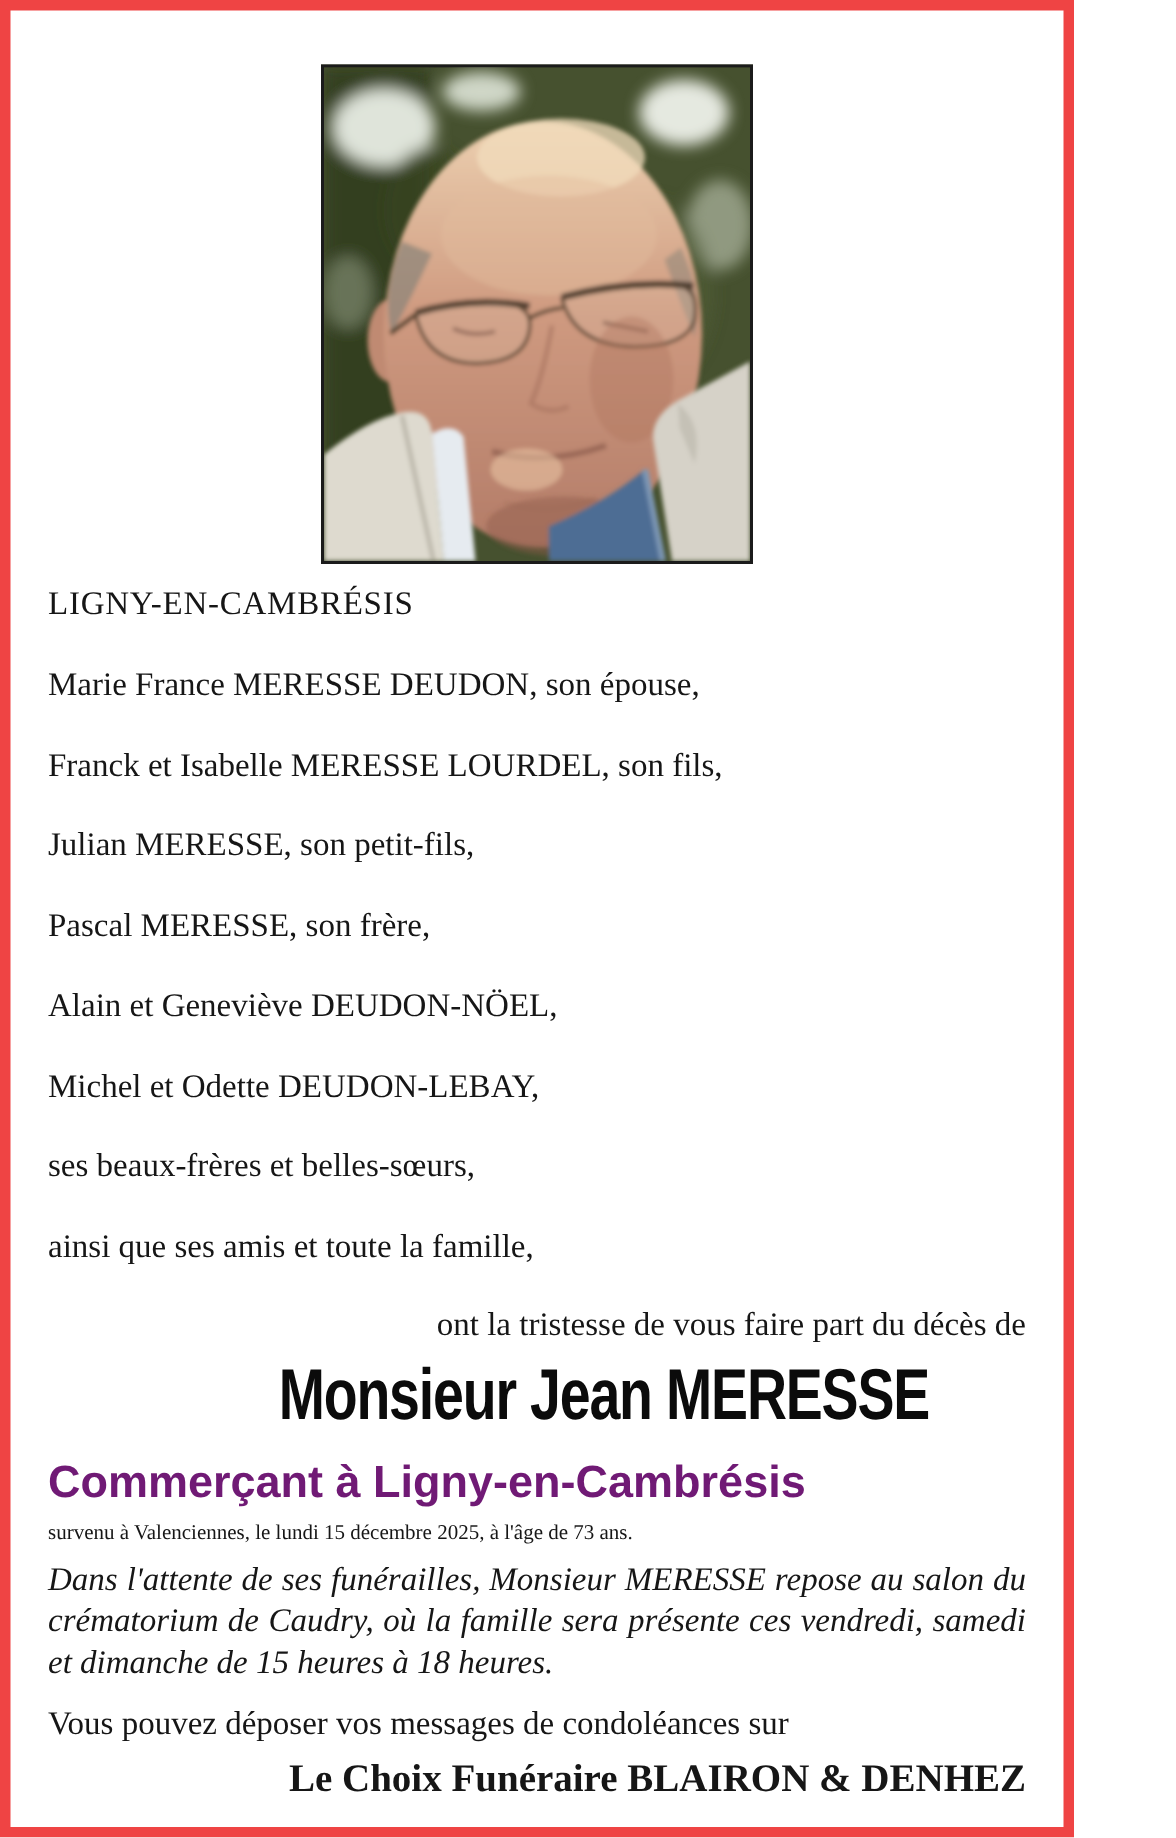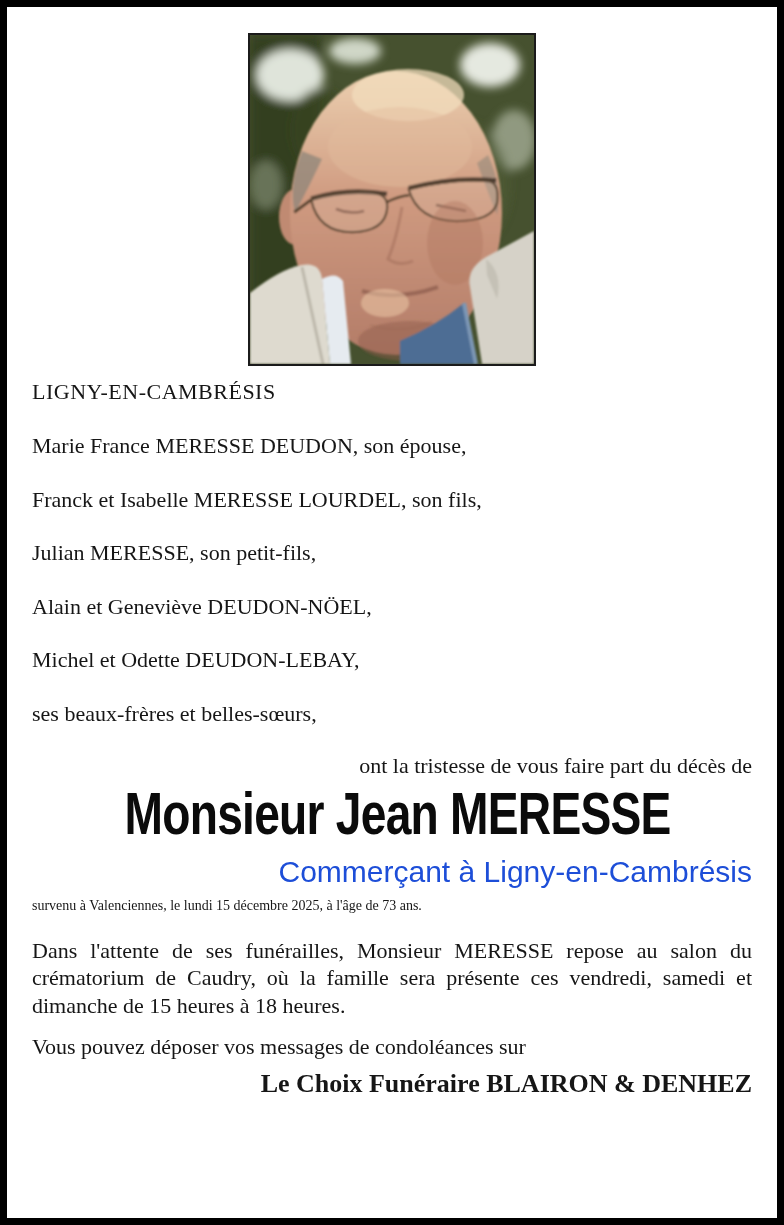--- a/index.html
+++ b/index.html
@@ -1,22 +1,22 @@
 <!DOCTYPE html>
 <html><head>
 <meta charset="utf-8">
 <style>
   html,body{margin:0;padding:0;background:#ffffff;}
   .page{
     position:relative;
-    width:784px;height:1225px;
+    width:716px;height:1225px;
     box-sizing:border-box;
-    border:7px solid #000000;
+    border:7px solid #ef4444;
     background:#ffffff;
-    padding:0 25px;
+    padding:10px 25px;
     font-family:"Liberation Serif","DejaVu Serif",serif;
     color:#161616;
     overflow:hidden;
   }
   .photo-frame{
     width:288px;height:333px;
     margin:26px auto 0 auto;
     border:2px solid #1b1b1b;
     box-sizing:border-box;
     background:#46512f;
@@ -37,53 +37,53 @@
     margin-top:27px;
     font-size:22px;
     line-height:26px;
     text-align:right;
   }
   .name{
     margin:4px 0 0 0;
     text-align:right;
     font-family:"Liberation Sans","DejaVu Sans",sans-serif;
     font-weight:bold;
-    font-size:60px;
+    font-size:48px;
     line-height:62px;
     letter-spacing:-1px;
     color:#0b0b0b;
     white-space:nowrap;
   }
   .name-inner{
     display:inline-block;
     transform:scaleX(.77);
     transform-origin:50% 50%;
   }
   .subtitle{
     margin:10px 0 0 0;
-    text-align:right;
+    text-align:left;
     font-family:"Liberation Sans","DejaVu Sans",sans-serif;
-    font-weight:normal;
+    font-weight:bold;
     font-size:30px;
     line-height:34px;
-    color:#1d4ed8;
+    color:#701a75;
   }
   .death-line{
     margin:3px 0 0 0;
     font-size:14px;
     line-height:27.5px;
     white-space:nowrap;
   }
   .para{
     margin:24px 0 0 0;
     font-size:22px;
     line-height:27.5px;
     text-align:justify;
   }
-  .para.tight{margin-top:17px;}
+  .para.tight{margin-top:2px;font-style:italic;}
   .condolences{
     margin:14px 0 0 0;
     font-size:22px;
     line-height:27px;
   }
   .footer{
     margin-top:9px;
     text-align:right;
     font-weight:bold;
   }
@@ -169,23 +169,25 @@
       </g>
     </svg>
   </div>
 
   <div class="location">LIGNY-EN-CAMBRÉSIS</div>
 
   <div class="family-list">
     <div class="family-line">Marie France MERESSE DEUDON, son épouse,</div>
     <div class="family-line">Franck et Isabelle MERESSE LOURDEL, son fils,</div>
     <div class="family-line">Julian MERESSE, son petit-fils,</div>
+    <div class="family-line">Pascal MERESSE, son frère,</div>
     <div class="family-line">Alain et Geneviève DEUDON-NÖEL,</div>
     <div class="family-line">Michel et Odette DEUDON-LEBAY,</div>
     <div class="family-line">ses beaux-frères et belles-sœurs,</div>
+    <div class="family-line">ainsi que ses amis et toute la famille,</div>
   </div>
 
   <div class="announcement">ont la tristesse de vous faire part du décès de</div>
 
   <h1 class="name"><span class="name-inner">Monsieur Jean MERESSE</span></h1>
 
   <h2 class="subtitle">Commerçant à Ligny-en-Cambrésis</h2>
 
   <p class="death-line">survenu à Valenciennes, le lundi 15 décembre 2025, à l'âge de 73 ans.</p>
 

